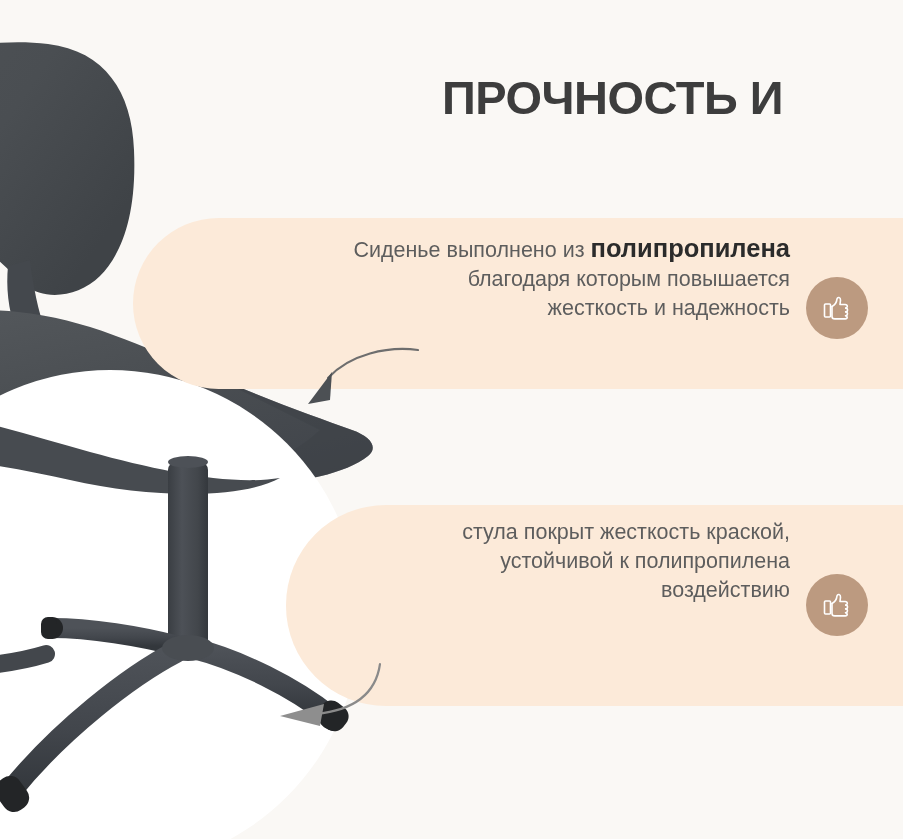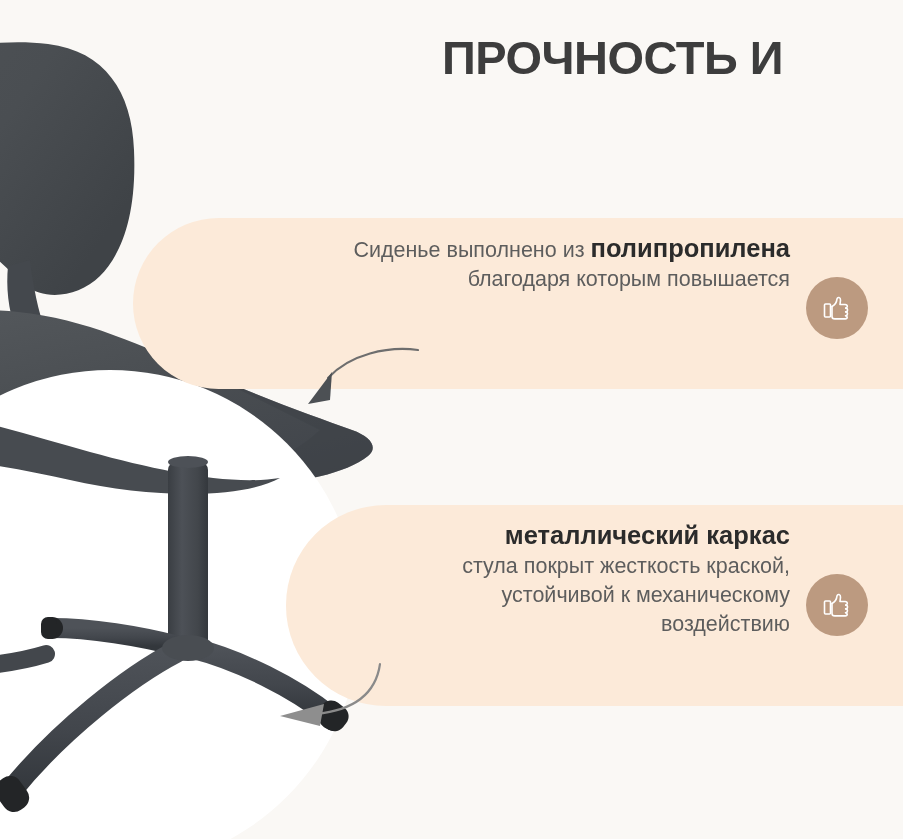--- a/index.html
+++ b/index.html
@@ -26,21 +26,21 @@
   
   #headline{
     position:absolute;left:340px;top:30px;width:545px;
     text-align:center;
     color:#3d3d3d;
     font-weight:bold;
     font-size:47px;
     line-height:1.18;
     letter-spacing:-0.5px;
   }
-  #headline .ln{display:block;white-space:nowrap;}
+  #headline .ln{display:block;white-space:nowrap;margin-top:40px;}
 
   
   .ptext{
     position:absolute;
     text-align:right;
     color:#5d5d5d;
     font-size:21.5px;
     line-height:1.34;
   }
   .ptext .b{font-weight:bold;color:#2b2b2b;font-size:25.5px;}
@@ -152,40 +152,40 @@
         <rect x="-6" y="780" width="36" height="28" rx="12" fill="#232527" transform="rotate(54 12 794)"></rect>
       </g>
     </svg>
   </div>
 
   <div class="panel" id="panel1"></div>
 
   <div class="ptext" id="text1">
     <span class="line"><span>Сиденье выполнено из </span><span class="b">полипропилена</span></span>
     <span class="line">благодаря которым повышается</span>
+    <span class="line">жесткость и надежность</span>
   </div>
 
   <div class="badge" id="badge1">
     <span>
       <svg width="34" height="34" viewBox="0 0 34 34" xmlns="http://www.w3.org/2000/svg" fill="none" stroke="#ffffff" stroke-width="1.6" stroke-linejoin="round" stroke-linecap="round">
         <rect x="4.5" y="13" width="6" height="13" rx="1"></rect>
         <path d="M12 15.5 c2.6 -1.4 4.6 -4.2 4.9 -7.2 c0.1 -1.3 1.1 -2.1 2.1 -1.8 c1 0.3 1.6 1.3 1.5 2.6 l-0.5 4.4 h5.2 c1.3 0 2.2 0.9 2.1 2 c-0.1 0.8 -0.7 1.4 -1.5 1.6"></path>
         <path d="M25.8 17.1 c1.1 0.1 1.8 0.9 1.8 1.9 c0 1 -0.8 1.8 -1.9 1.9"></path>
         <path d="M25.7 20.9 c1.1 0.1 1.8 0.9 1.8 1.9 c0 1 -0.8 1.8 -1.9 1.9"></path>
         <path d="M25.6 24.7 c1 0.1 1.6 0.8 1.6 1.6 c0 0.9 -0.8 1.6 -1.9 1.6 H14.8 c-1.6 0 -2.8 -1 -2.8 -2.4 V15.5"></path>
       </svg>
     </span>
   </div>
 
   <div class="panel" id="panel2"></div>
 
   <div class="ptext" id="text2">
-    <span class="line"><span class="b">металлический каркас</span></span>
     <span class="line">стула покрыт жесткость краской,</span>
-    <span class="line">устойчивой к механическому</span>
+    <span class="line">устойчивой к полипропилена</span>
     <span class="line">воздействию</span>
   </div>
 
   <div class="badge" id="badge2">
     <span>
       <svg width="34" height="34" viewBox="0 0 34 34" xmlns="http://www.w3.org/2000/svg" fill="none" stroke="#ffffff" stroke-width="1.6" stroke-linejoin="round" stroke-linecap="round">
         <rect x="4.5" y="13" width="6" height="13" rx="1"></rect>
         <path d="M12 15.5 c2.6 -1.4 4.6 -4.2 4.9 -7.2 c0.1 -1.3 1.1 -2.1 2.1 -1.8 c1 0.3 1.6 1.3 1.5 2.6 l-0.5 4.4 h5.2 c1.3 0 2.2 0.9 2.1 2 c-0.1 0.8 -0.7 1.4 -1.5 1.6"></path>
         <path d="M25.8 17.1 c1.1 0.1 1.8 0.9 1.8 1.9 c0 1 -0.8 1.8 -1.9 1.9"></path>
         <path d="M25.7 20.9 c1.1 0.1 1.8 0.9 1.8 1.9 c0 1 -0.8 1.8 -1.9 1.9"></path>

